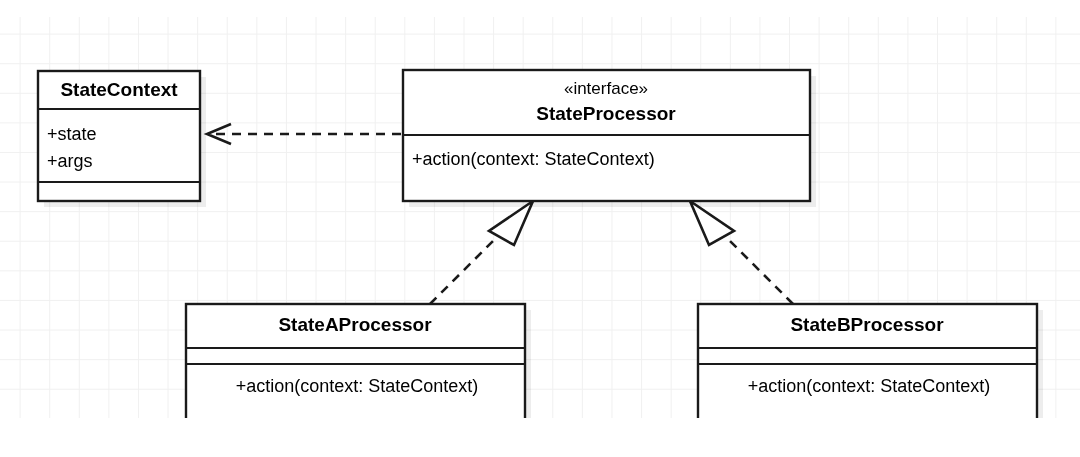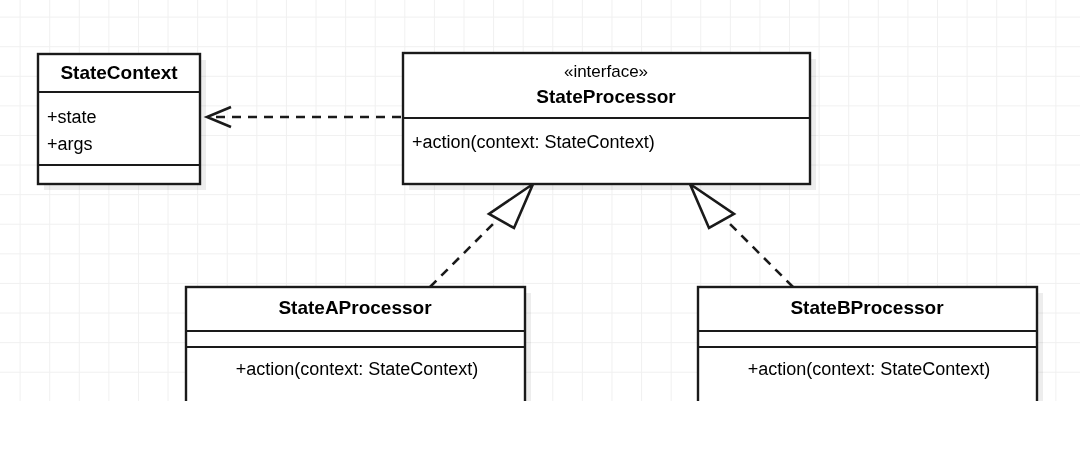--- a/index.html
+++ b/index.html
@@ -14,20 +14,21 @@
     position: relative;
     width: 1080px;
     height: 401px;
     background-color: #ffffff;
     background-image:
       linear-gradient(to right, #f0f0f0 1px, transparent 1px),
       linear-gradient(to bottom, #f0f0f0 1px, transparent 1px);
     background-size: 29.6px 29.6px;
     background-position: -10px -13px;
     overflow: hidden;
+    margin-top: 17px;
   }
   #diagram {
     position: absolute;
     left: 0;
     top: 0;
   }
   .cls-box-fill {
     fill: #ffffff;
     stroke: #1a1a1a;
     stroke-width: 2.4;

